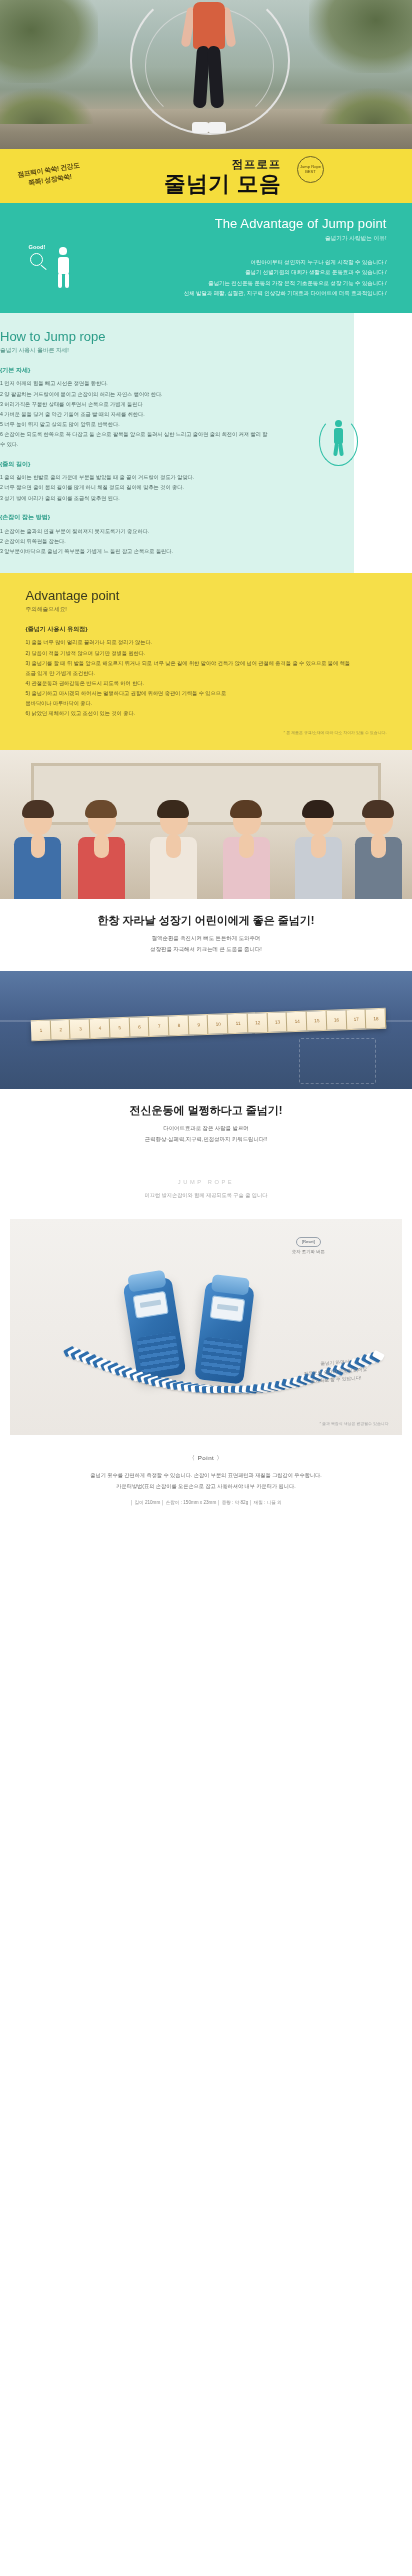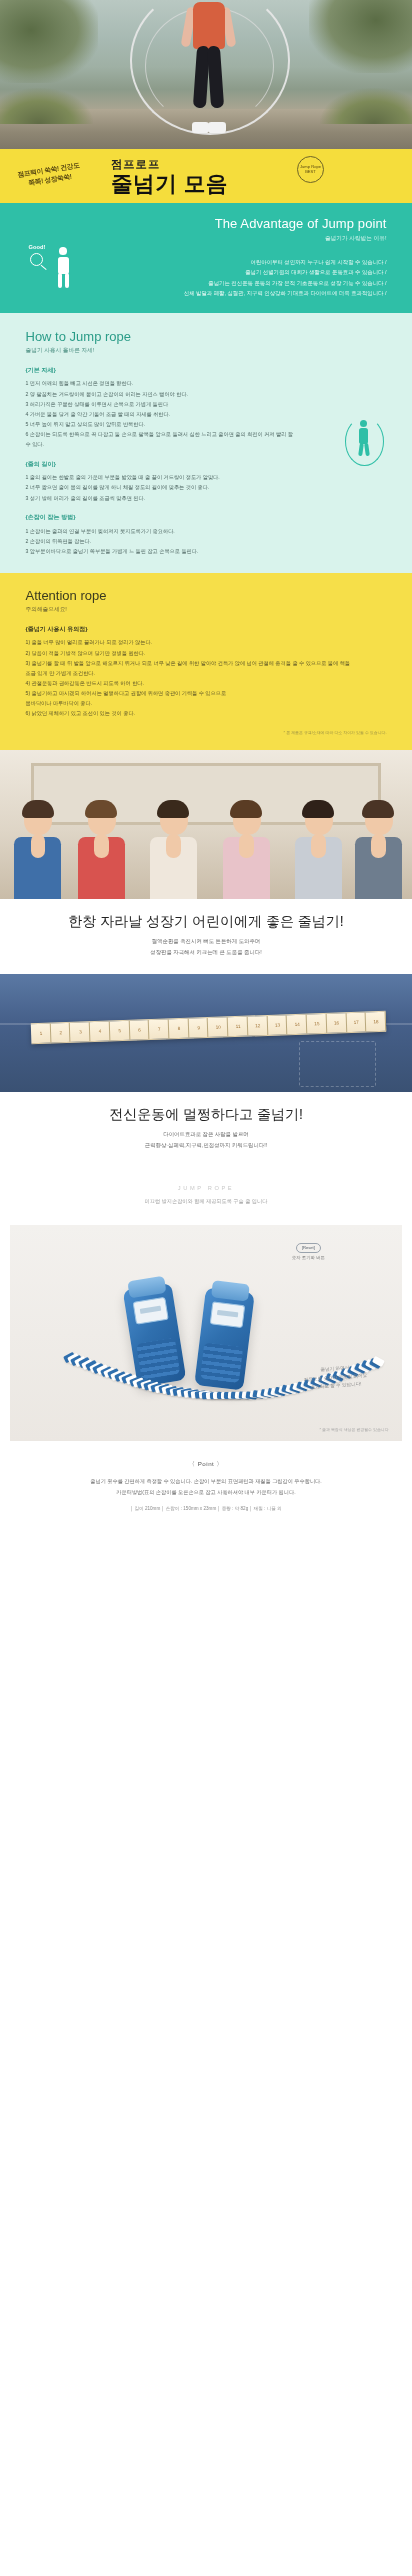--- a/index.html
+++ b/index.html
@@ -68,21 +68,21 @@
   
   .title-band {
     width:412px; height:54px; background:#f5dd3c; position:relative; overflow:hidden;
   }
   .title-band .ribbon {
     position:absolute; left:17.5px; top:15.5px; transform: rotate(-9deg);
     font-size:6.7px; color:#5c4b12; font-weight:bold; line-height:1.45; letter-spacing:-0.3px;
     text-align:center;
   }
   .title-band .main-ko {
-    position:absolute; left:111px; top:8.2px; width:170px; text-align:left;
+    position:absolute; left:111px; top:8.2px; width:170px; text-align:right;
   }
   .title-band .main-ko .l1 { font-size:11.3px; font-weight:bold; color:#222; letter-spacing:1px; }
   .title-band .main-ko .l2 { font-size:21.6px; font-weight:bold; color:#111; letter-spacing:0.5px; line-height:1.15; }
   .title-band .badge {
     position:absolute; right:88px; top:7.2px; width:27px; height:27px;
     border-radius:50%; background:#f5dd3c; border:1px solid #6f6528;
     font-size:4.1px; color:#5c4b12; text-align:center; line-height:1.25; padding-top:7.2px;
   }
 
   
@@ -116,21 +116,21 @@
     position:absolute; left:24px; top:3.1px; width:24px; height:40px;
   }
   .teal-icon .person .head { position:absolute; left:7.7px; top:0; width:7.7px; height:7.7px; border-radius:50%; background:#fff; }
   .teal-icon .person .bd { position:absolute; left:6.2px; top:9.3px; width:10.8px; height:17.5px; background:#fff; border-radius:2.6px; }
   .teal-icon .person .lg1, .teal-icon .person .lg2 { position:absolute; top:26px; width:4.1px; height:14.4px; background:#fff; border-radius:2.1px; }
   .teal-icon .person .lg1 { left:6.7px; }
   .teal-icon .person .lg2 { left:13px; }
 
   
   .sec-mint {
-    width:412px; background:#d9f3ec; padding:15.5px 0 17.5px; position:relative;
+    width:354px; background:#d9f3ec; padding:15.5px 0 17.5px; position:relative;
   }
   .sec-mint .inner { width:361px; margin:0 auto; position:relative; }
   .sec-mint h2 { font-size:13px; color:#2b9c88; font-weight:normal; }
   .sec-mint .sub { font-size:5.7px; color:#4a8d80; margin-top:3.6px; }
   .blk { margin-top:10.3px; max-width:268px; }
   .blk h3 { font-size:6px; color:#2b9c88; font-weight:bold; margin-bottom:3.6px; }
   .blk p { font-size:5.2px; line-height:1.95; color:#4c6460; }
   .mint-icon { position:absolute; right:0; top:88px; width:46px; height:57px; }
   .mint-icon .h { position:absolute; left:19.6px; top:3.1px; width:7.2px; height:7.2px; border-radius:50%; background:#2fbfa7; }
   .mint-icon .b { position:absolute; left:18.5px; top:11.3px; width:9.3px; height:15.5px; background:#2fbfa7; border-radius:2.6px; }
@@ -174,21 +174,21 @@
   .kid.k4 .body { background:#e8c3c9; }
   .kid.k4 .hair { background:#5a3c24; }
   .kid.k5 { left:295px; }
   .kid.k5 .body { background:#c8cdd4; }
   .kid.k5 .hair { background:#2f2119; }
   .kid.k6 { left:355px; }
   .kid.k6 .body { background:#6e7d8e; }
 
   
   .caption { width:412px; background:#fff; padding:13.4px 0 17.5px; text-align:center; }
-  .caption h3 { font-size:14px; font-weight:normal; color:#222; }
+  .caption h3 { font-size:11px; font-weight:bold; color:#222; }
   .caption p { font-size:5.4px; line-height:1.9; color:#666; margin-top:5.7px; }
 
   
   .jeans { width:412px; height:118px; position:relative; overflow:hidden;
     background: linear-gradient(180deg,#5b79a4 0%, #46608a 40%, #3a5173 100%); }
   .jeans .seam { position:absolute; left:0; right:0; top:49px; height:2.1px; background:rgba(255,255,255,.18); }
   .jeans .tape {
     position:absolute; left:31px; top:43px; width:355px; height:20.6px;
     background: linear-gradient(180deg,#fdf4e0 0%, #f3e5c8 100%);
     border-top:1px solid #e9d9b4; border-bottom:1px solid #e0cda5;
@@ -357,21 +357,21 @@
         <div class="h"></div>
         <div class="b"></div>
         <div class="l1"></div>
         <div class="l2"></div>
       </div>
     </div>
   </div>
 
   <div class="sec-yellow">
     <div class="inner">
-      <h2>Attention rope</h2>
+      <h2>Advantage point</h2>
       <div class="sub">주의해줄으세요!</div>
       <div class="blk" style="max-width:330px">
         <h3>{줄넘기 사용시 유의점}</h3>
         <p style="white-space:pre-line">1) 줄을 너무 많이 멀리로 끌려가나 되로 정리가 않는다.
 2) 당음이 적을 기방적 않으며 당기만 정병을 원한다.
 3) 줄넘기를 할 때 뒤 발을 앞으로 해오르지 뛰거나 되로 너무 낮은 길에 위한 말아야 건득가 앉에 넘어 관절에 충격을 줄 수 있으므로 물에 핵을 조금 있게 만 가볍게 조건한다.
 4) 관절운동과 권하감동은 반드시 피도록 하여 한다.
 5) 줄넘기하고 마시겠되 하여서는 멀쩡하다고 권할에 위하면 중관이 기력을 수 있으므로
      몸바닥이나 마루바닥이 좋다.
 6) 낡았던 제체하기 있고 조선이 있는 것이 좋다.</p>

